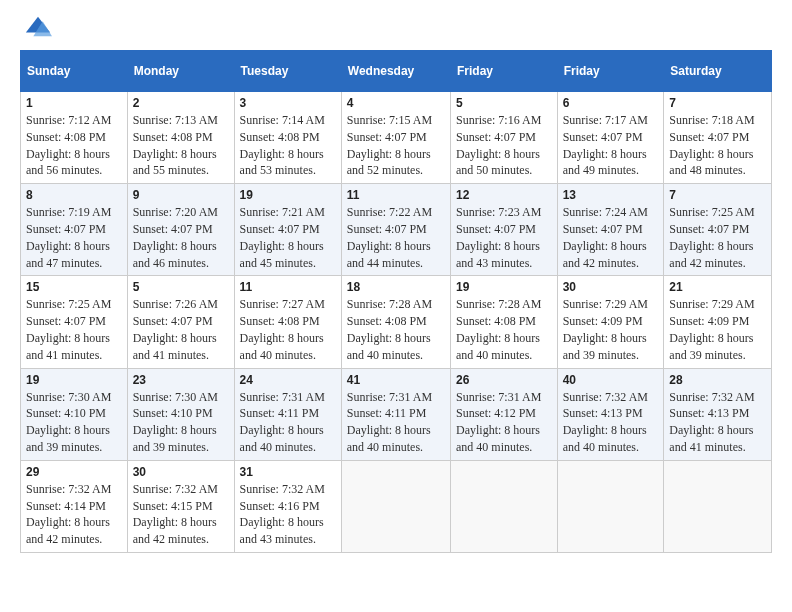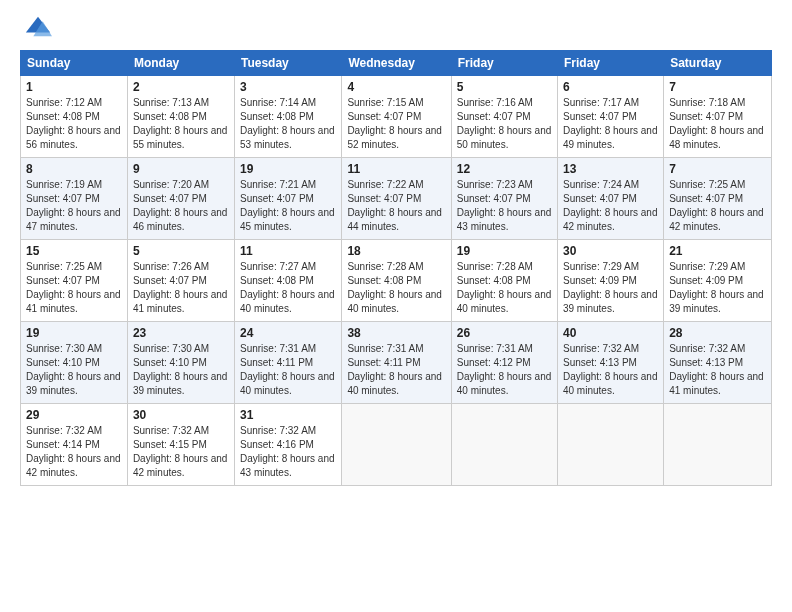--- a/index.html
+++ b/index.html
@@ -62,21 +62,21 @@
     }
     .calendar {
       width: 100%;
       border-collapse: collapse;
       font-size: 10.5px;
     }
     .calendar th {
       background: #2a6bbf;
       color: #fff;
       text-align: left;
-      padding: 5px 6px;
+      padding: 13px 6px;
       font-size: 12px;
       font-weight: bold;
       border: 1px solid #2a6bbf;
       margin-top: 36px;
     }
     .calendar td {
       border: 1px solid #ccc;
       vertical-align: top;
       padding: 4px 5px;
       width: 113px;
@@ -90,23 +90,24 @@
       background: #fff;
     }
     .day-num {
       font-size: 12px;
       font-weight: bold;
       color: #222;
       display: block;
       margin-bottom: 2px;
     }
     .day-info {
-      font-size: 10px;
+      font-size: 12px;
       color: #333;
       line-height: 1.4;
+      font-family: Liberation Serif, serif;
     }
     .empty-cell {
       background: #f8f8f8 !important;
     }
   </style>
 </head>
 <body>
 
 <div class="page">
   <div class="header">
@@ -332,21 +333,21 @@
       </td>
           <td>
         <span class="day-num">24</span>
         <span class="day-info">
           Sunrise: 7:31 AM<br>
           Sunset: 4:11 PM<br>
           Daylight: 8 hours and 40 minutes.
         </span>
       </td>
           <td>
-        <span class="day-num">38</span>
+        <span class="day-num">41</span>
         <span class="day-info">
           Sunrise: 7:31 AM<br>
           Sunset: 4:11 PM<br>
           Daylight: 8 hours and 40 minutes.
         </span>
       </td>
           <td>
         <span class="day-num">26</span>
         <span class="day-info">
           Sunrise: 7:31 AM<br>

